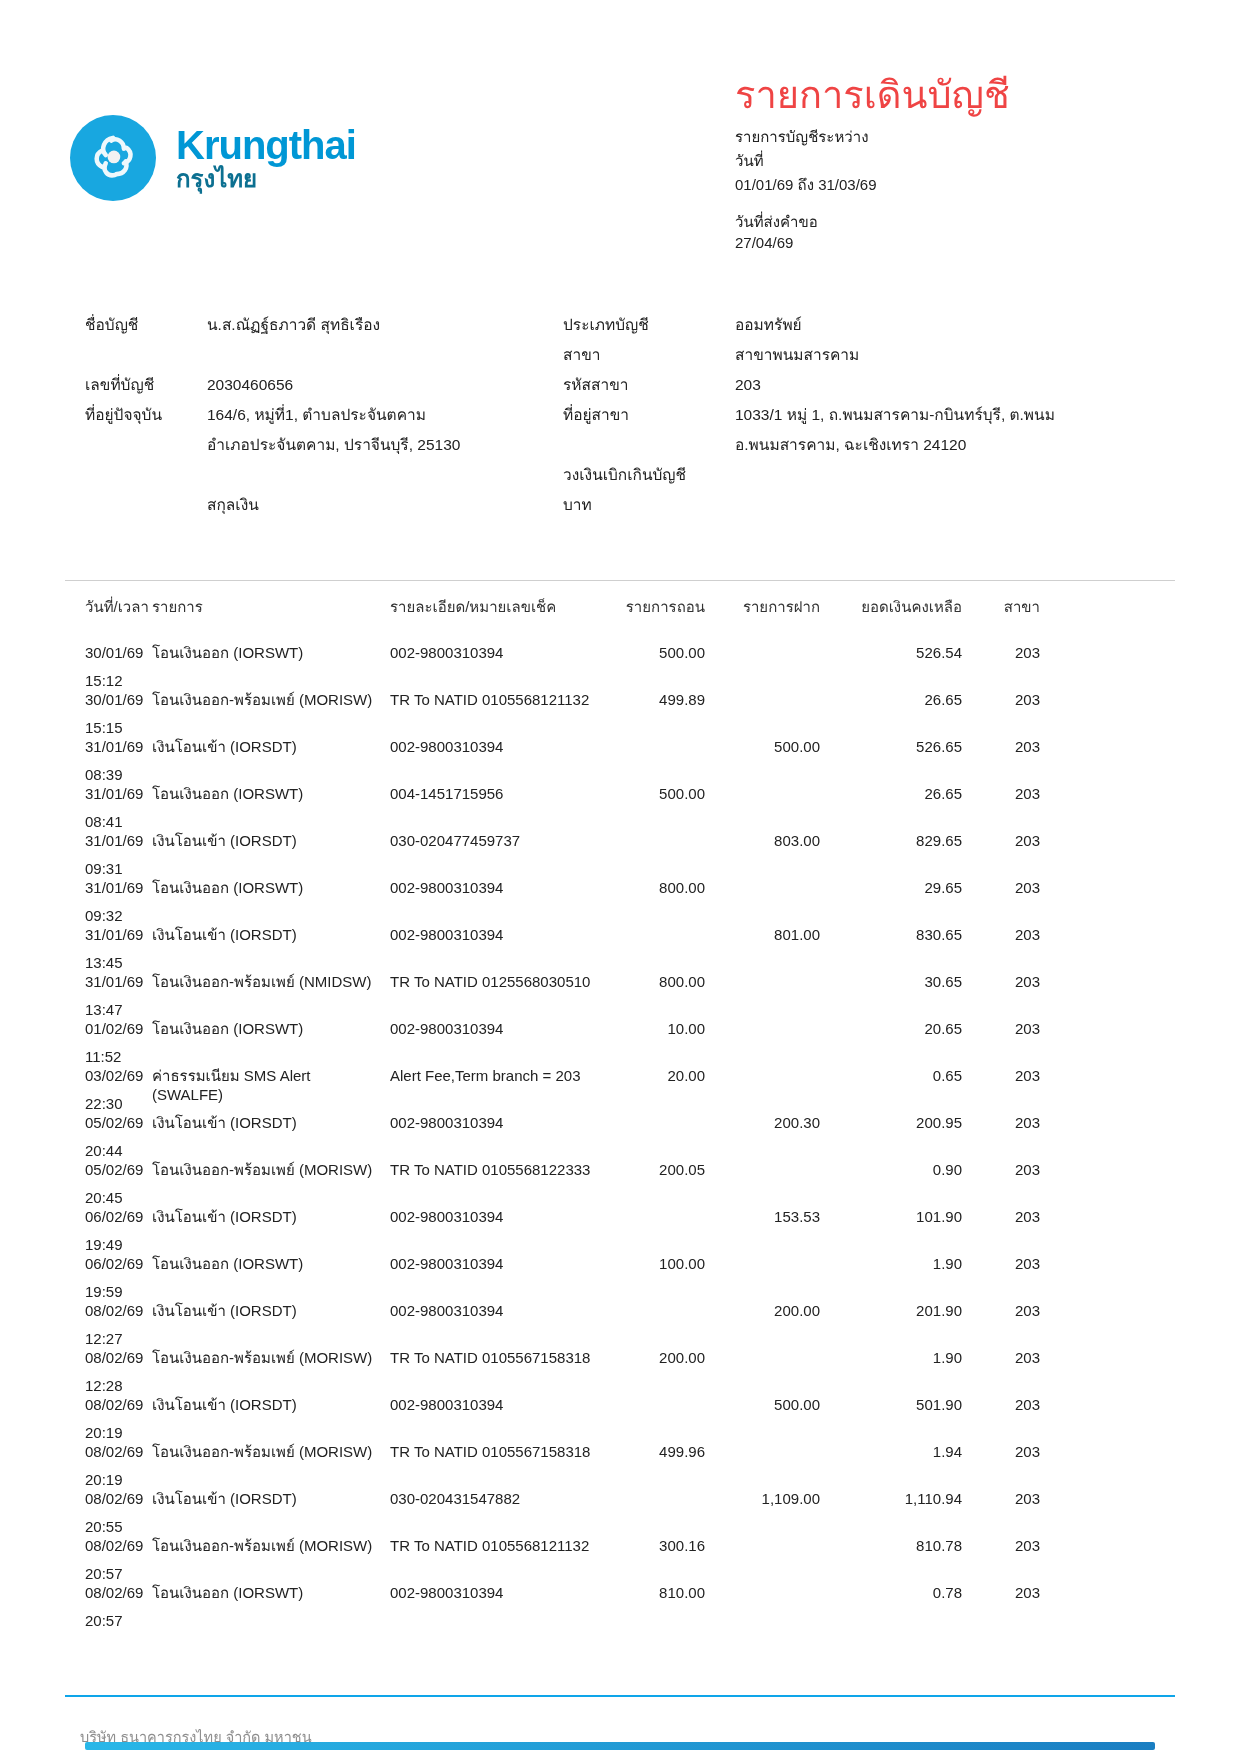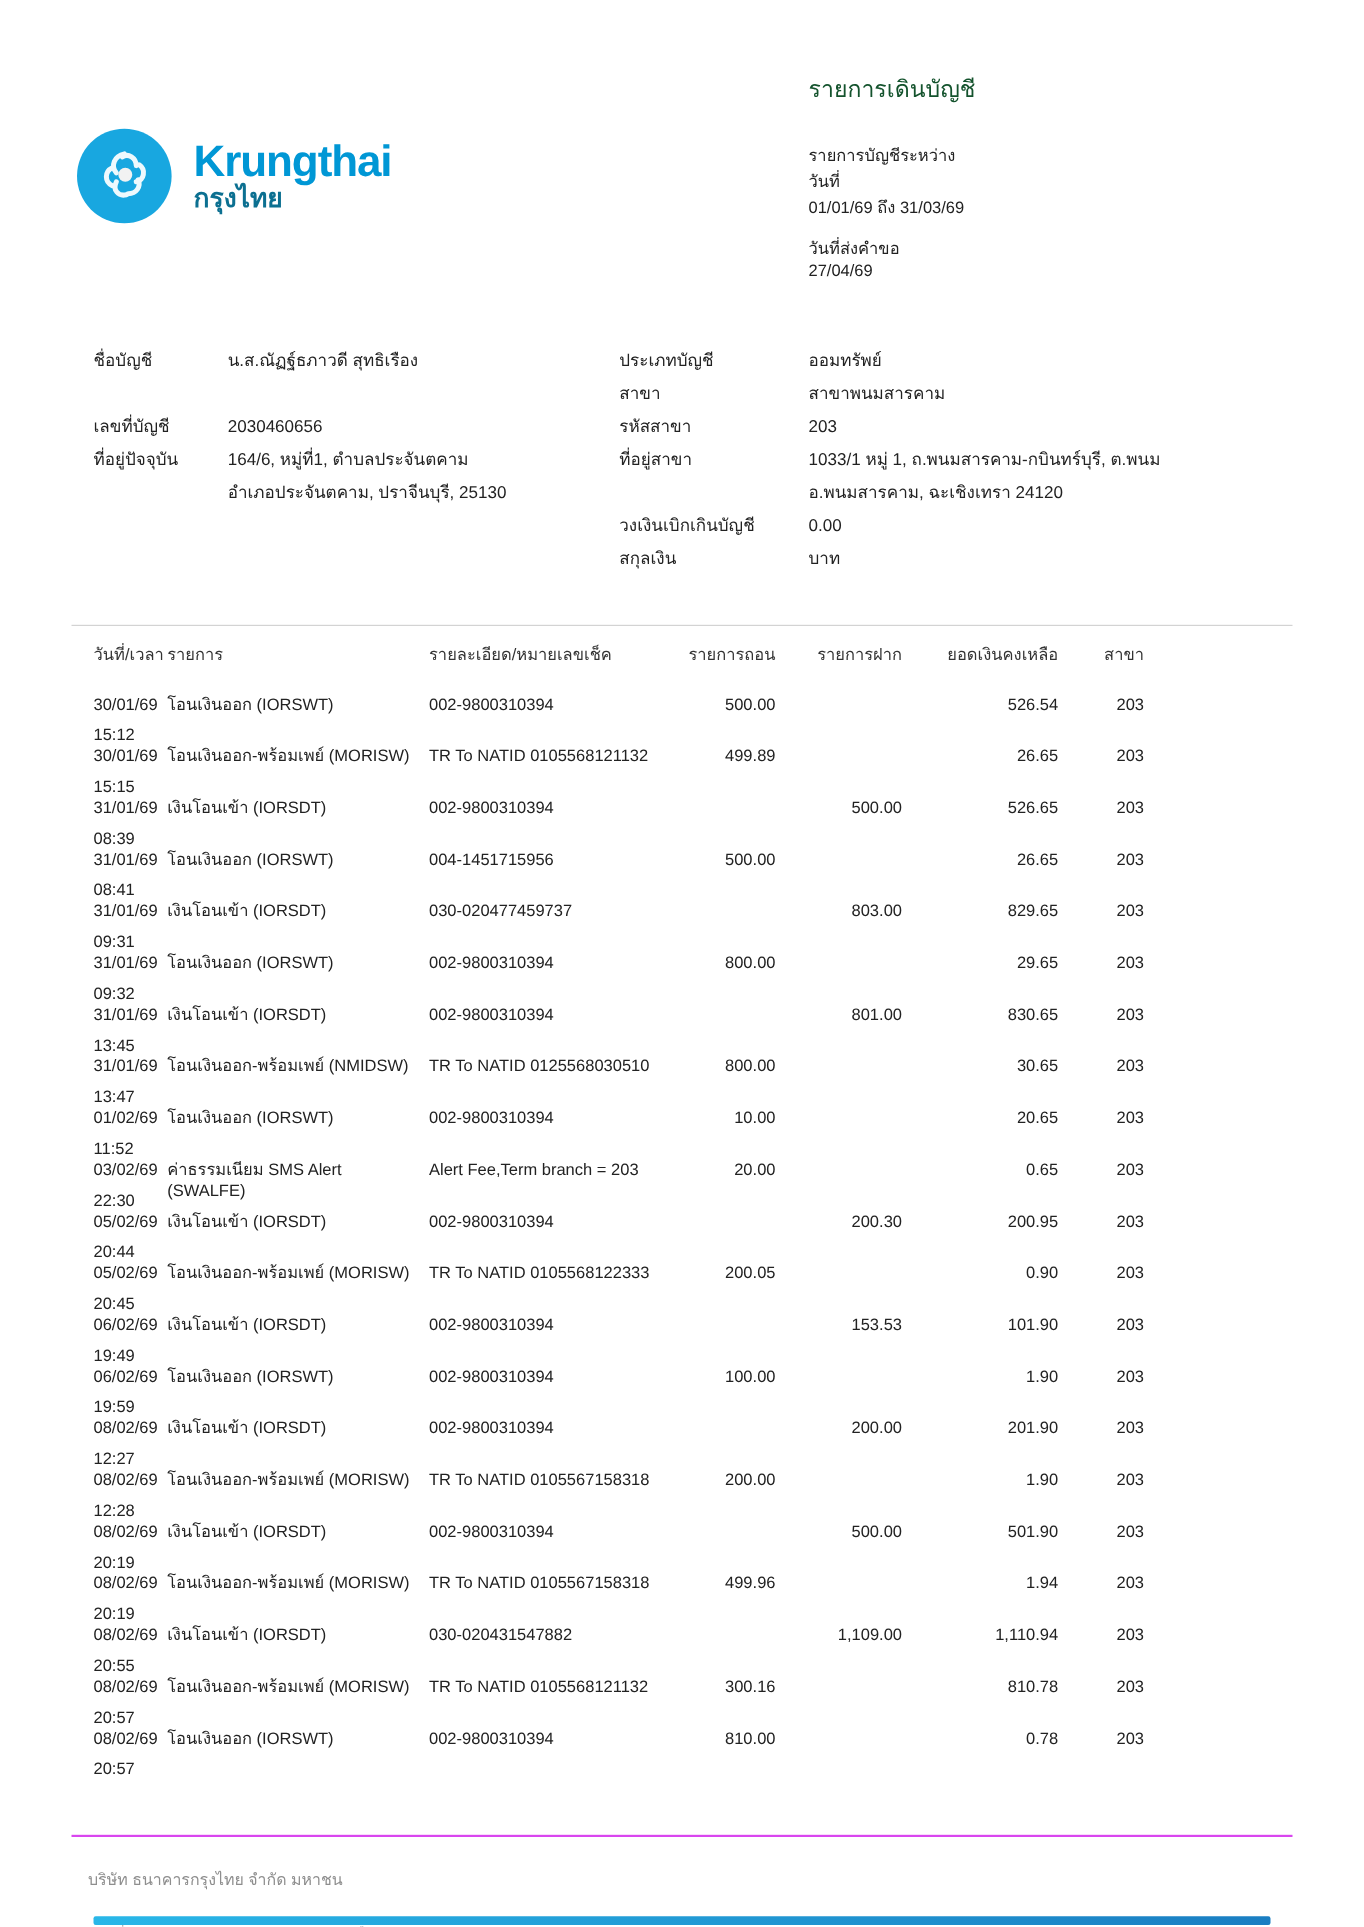--- a/index.html
+++ b/index.html
@@ -18,37 +18,37 @@
   .brand { display: flex; align-items: center; gap: 20px; padding-left: 5px; }
   .logo-circle {
     width: 86px; height: 86px; border-radius: 50%;
     background: #18a7e0; display: flex; align-items: center; justify-content: center;
     flex: 0 0 auto;
   }
   .brand-text .en { font-size: 40px; font-weight: bold; color: #0097d5; letter-spacing: -1px; line-height: 1.05; }
   .brand-text .th { font-size: 24px; font-weight: bold; color: #0c7091; line-height: 1.05; }
 
   .doc-meta { width: 440px; padding-top: 12px; }
-  .doc-title { font-size: 21px; color: #14532d; margin-bottom: 32px; font-weight: 500; }
+  .doc-title { font-size: 38px; color: #ef4444; margin-bottom: 0; font-weight: 500; }
   .meta-row { display: flex; font-size: 15px; color: #222; margin-bottom: 13px; flex-direction: column; }
   .meta-label { width: 145px; flex: 0 0 auto; }
 
   
   .account {
     display: grid;
     grid-template-columns: 122px 356px 172px 1fr;
     padding-left: 20px;
     margin-top: 50px;
     font-size: 15.5px;
     color: #222;
   }
   .acct-cell { height: 30px; line-height: 22px; overflow: visible; white-space: nowrap; }
 
   
-  .txn-table { margin-top: 40px; border-top: 1px solid #cfcfcf; border-bottom: 2px solid #d946ef; padding-bottom: 50px; }
+  .txn-table { margin-top: 56px; border-top: 1px solid #cfcfcf; border-bottom: 2px solid #0ea5e9; padding-bottom: 65px; }
   .txn-header, .txn-row {
     display: grid;
     grid-template-columns: 67px 238px 212px 103px 115px 142px 78px;
     padding-left: 20px;
   }
   .txn-header { padding-top: 14px; padding-bottom: 24px; font-size: 15px; color: #333; }
   .txn-header .num, .txn-row .num { text-align: right; }
   .txn-row { min-height: 47px; font-size: 15px; color: #222; align-items: start; }
   .txn-row .cell { line-height: 19px; padding-right: 6px; }
   .txn-row .num { padding-right: 0; }
@@ -127,21 +127,20 @@
     <div class="acct-cell">1033/1 หมู่ 1, ถ.พนมสารคาม-กบินทร์บุรี, ต.พนม</div>
 
     <div class="acct-cell"></div>
     <div class="acct-cell">อำเภอประจันตคาม, ปราจีนบุรี, 25130</div>
     <div class="acct-cell"></div>
     <div class="acct-cell">อ.พนมสารคาม, ฉะเชิงเทรา 24120</div>
 
     <div class="acct-cell"></div>
     <div class="acct-cell"></div>
     <div class="acct-cell">วงเงินเบิกเกินบัญชี</div>
-    <div class="acct-cell">0.00</div>
 
     <div class="acct-cell"></div>
     <div class="acct-cell"></div>
     <div class="acct-cell">สกุลเงิน</div>
     <div class="acct-cell">บาท</div>
   </div>
 
   <div class="txn-table">
     <div class="txn-header">
       <div class="col">วันที่/เวลา</div>

